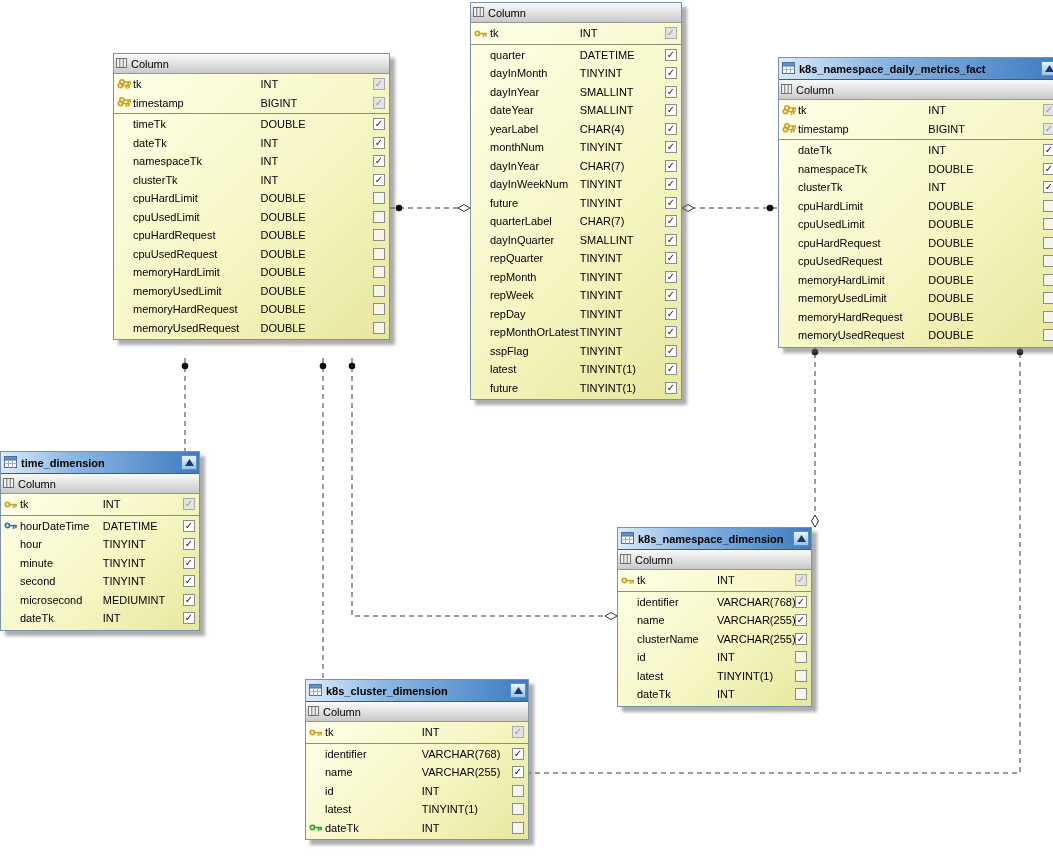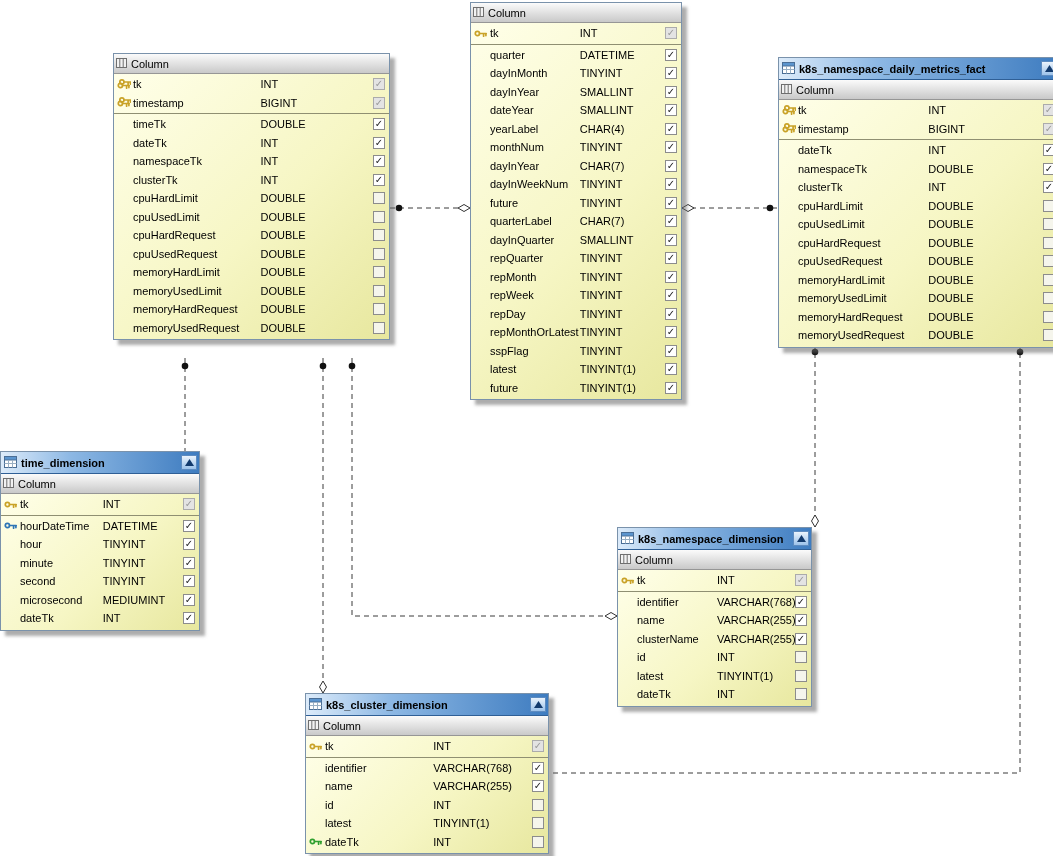--- a/index.html
+++ b/index.html
@@ -17,21 +17,21 @@
     border: 1px solid #7a92ab;
     box-shadow: 5px 5px 3px rgba(105,105,105,0.55);
     font-size: 11px;
     background: #fdfdd8;
   }
   .t0 { left: 113px; top: 53px;  width: 277px; }
   .t1 { left: 470px; top: 2px;   width: 212px; }
   .t2 { left: 778px; top: 57px;  width: 282px; }
   .t3 { left: 0px;   top: 451px; width: 200px; }
   .t4 { left: 617px; top: 527px; width: 195px; }
-  .t5 { left: 305px; top: 693px; width: 244px; }
+  .t5 { left: 305px; top: 679px; width: 224px; }
 
   .hdr {
     height: 22px;
     display: flex; align-items: center; gap: 4px;
     padding: 0 20px 0 3px;
     background: linear-gradient(90deg, #dcebfa 0%, #8db8e4 35%, #3e7cc0 100%);
     border-bottom: 1px solid #2f5f96;
     position: relative;
   }
   .hdr .title { font-weight: bold; color: #000; white-space: nowrap; overflow: hidden; }

